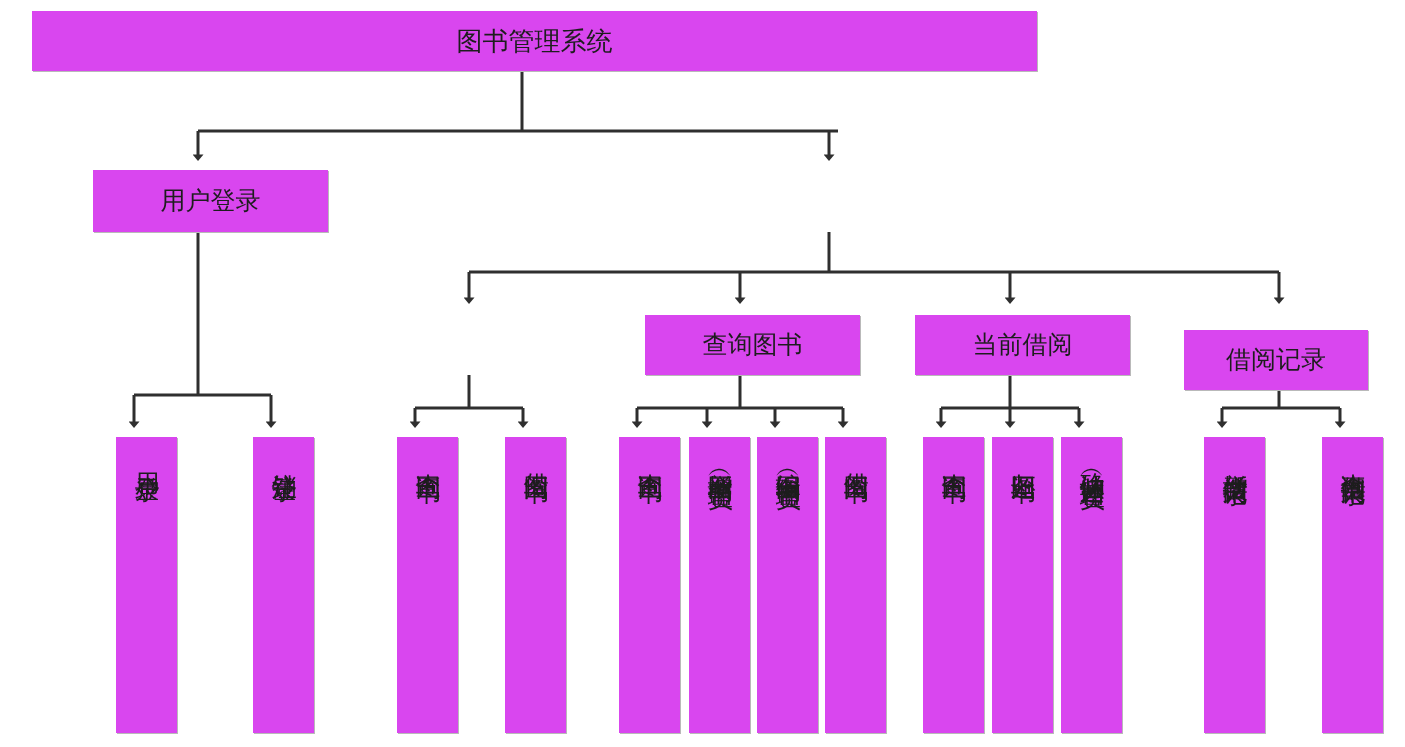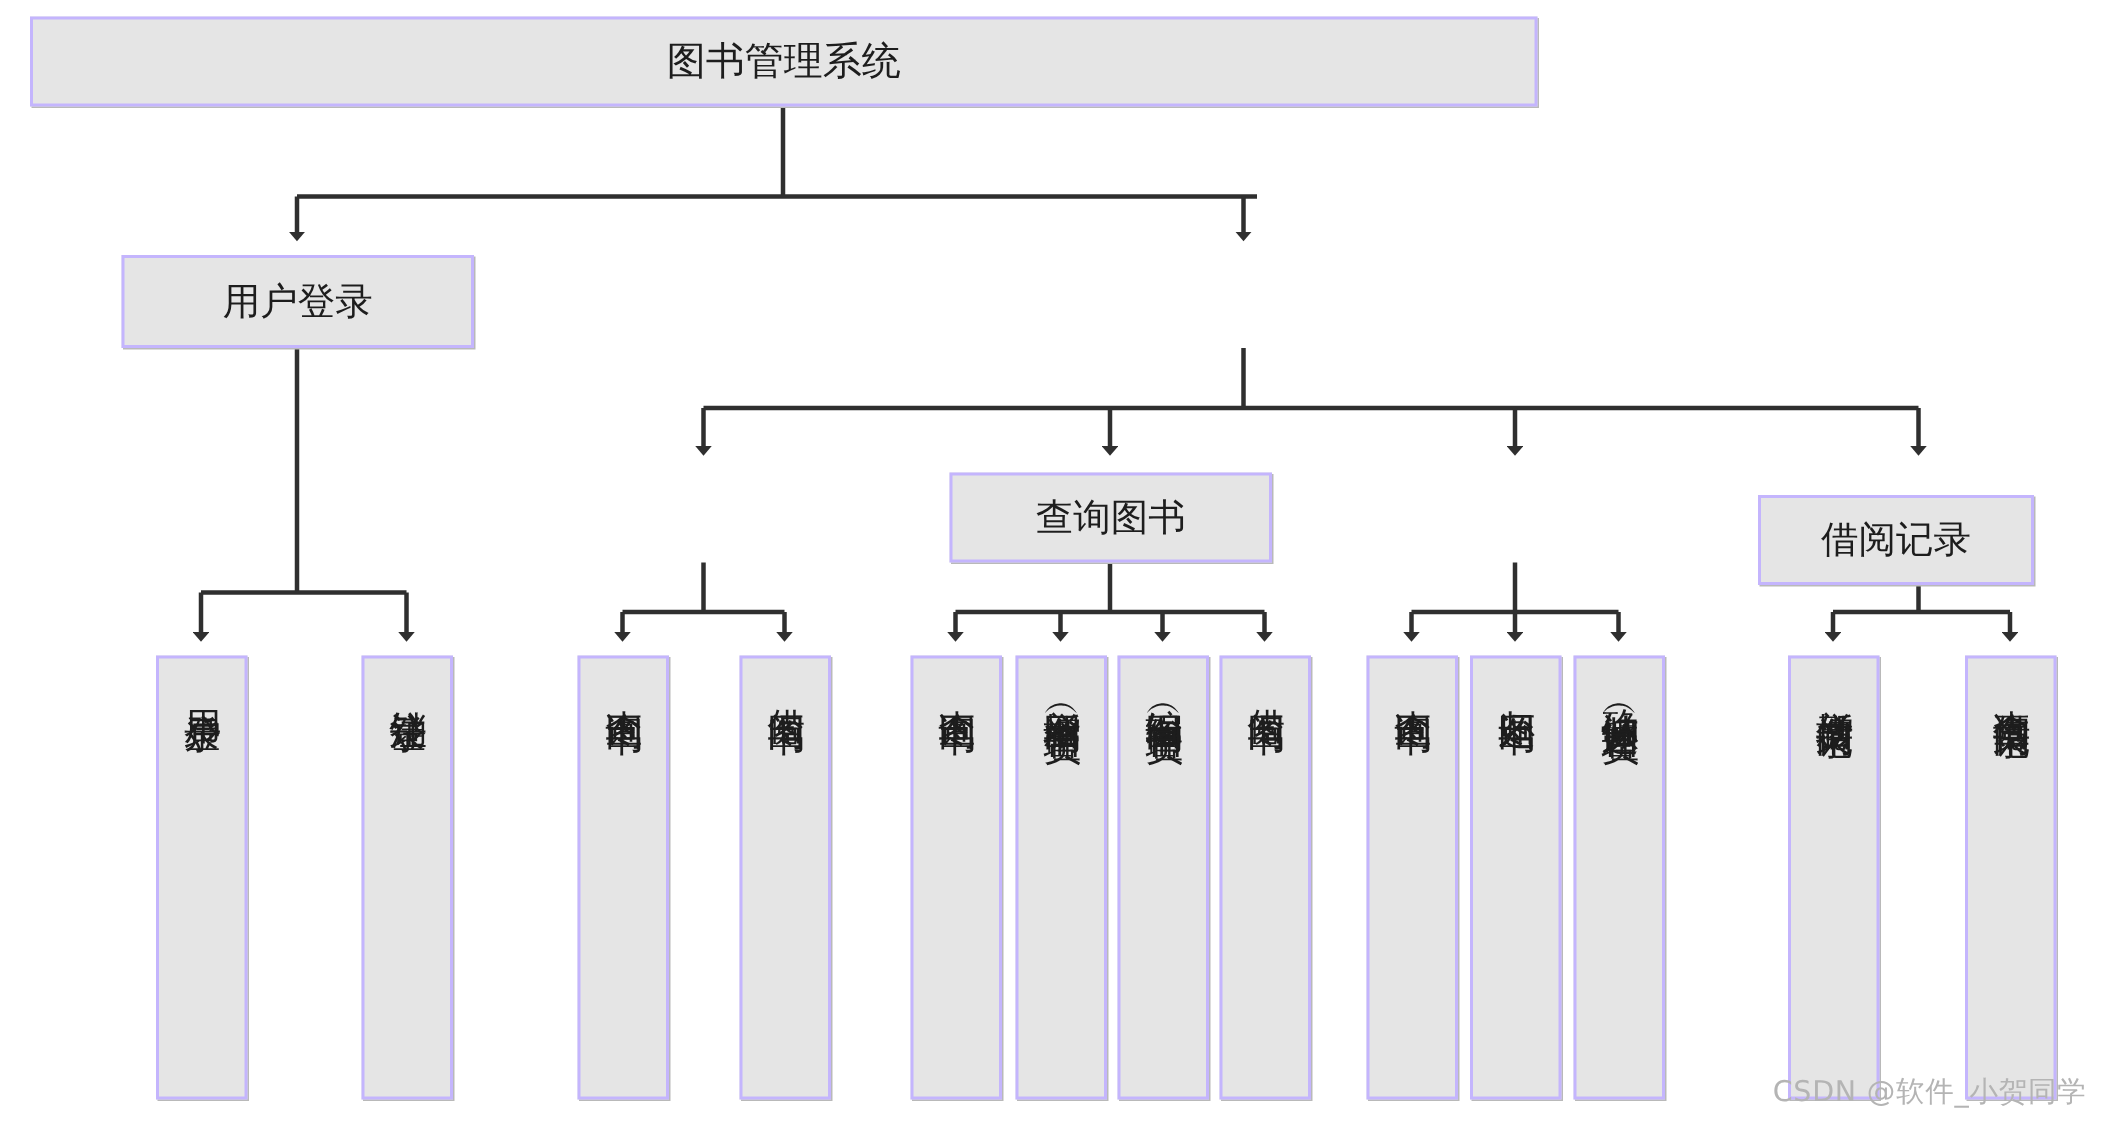--- a/index.html
+++ b/index.html
@@ -21,27 +21,28 @@
     position: absolute;
     left: 0;
     top: 0;
     width: 1405px;
     height: 747px;
     pointer-events: none;
   }
   .node {
     position: absolute;
     box-sizing: border-box;
-    background: #e5e5e5;
-    border: 2px solid #c4b5fd;
+    background: #d946ef;
+    border: 2px solid #d946ef;
     box-shadow: 1px 1px 0 0 #b9b9b9;
     display: flex;
     align-items: center;
     justify-content: center;
     color: #1d1d1d;
+    margin-left: 12px;
   }
   .node-label {
     display: block;
     text-align: center;
     line-height: 1.18;
     white-space: pre;
   }
   .node.horizontal .node-label {
     font-size: 25px;
   }
@@ -131,20 +132,23 @@
     <span class="node-label">图书管理系统</span>
   </div>
 
   <div class="node horizontal" style="left:81px; top:170px; width:235px; height:62px;">
     <span class="node-label">用户登录</span>
   </div>
 
   <div class="node horizontal" style="left:633px; top:315px; width:215px; height:60px;">
     <span class="node-label">查询图书</span>
   </div>
+  <div class="node horizontal" style="left:903px; top:315px; width:215px; height:60px;">
+    <span class="node-label">当前借阅</span>
+  </div>
   <div class="node horizontal" style="left:1172px; top:330px; width:184px; height:60px;">
     <span class="node-label">借阅记录</span>
   </div>
 
   <div class="node vertical" style="left:104px; top:437px; width:61px; height:296px;">
     <span class="node-label">用户登录</span>
   </div>
   <div class="node vertical" style="left:241px; top:437px; width:61px; height:296px;">
     <span class="node-label">注销登录</span>
   </div>
@@ -179,14 +183,13 @@
     <span class="node-label">确认归还（管理员）</span>
   </div>
 
   <div class="node vertical" style="left:1192px; top:437px; width:61px; height:296px;">
     <span class="node-label">新增借阅记录</span>
   </div>
   <div class="node vertical" style="left:1310px; top:437px; width:61px; height:296px;">
     <span class="node-label">查询借阅记录</span>
   </div>
 
-  <div id="watermark">CSDN @软件_小贺同学</div>
 </div>
 
 </body></html>

